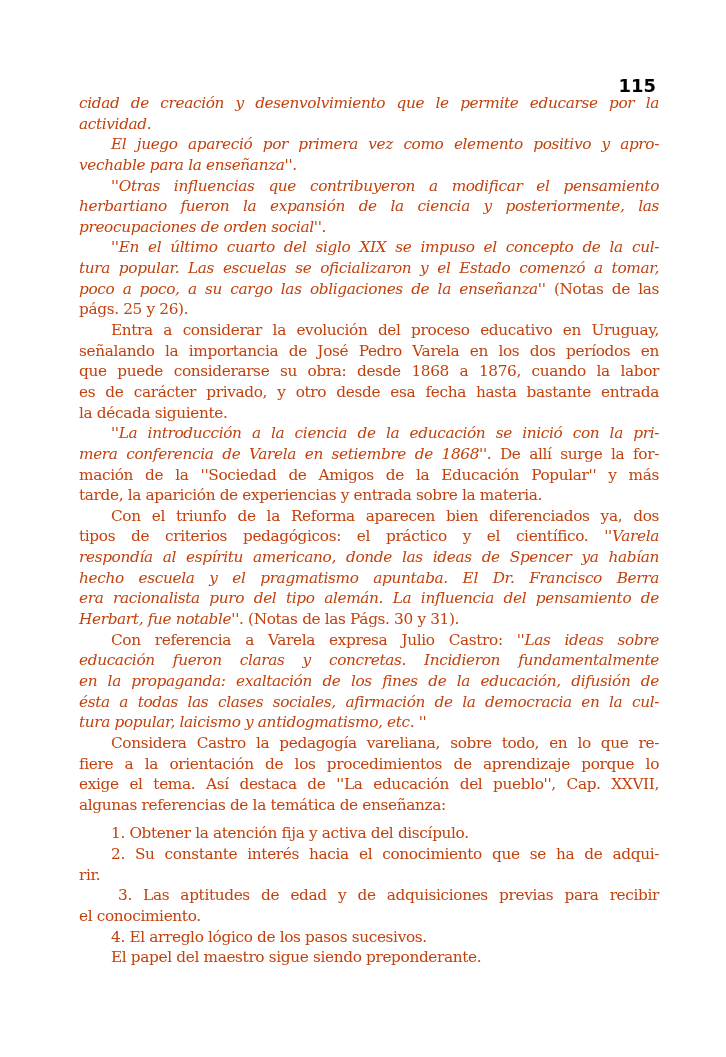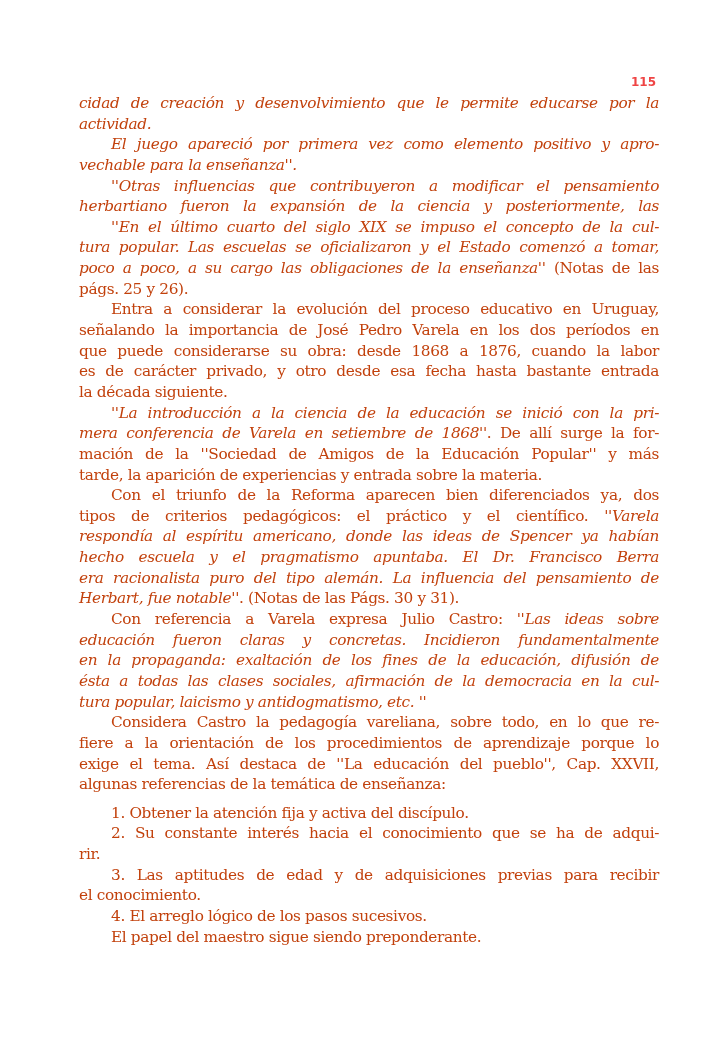--- a/index.html
+++ b/index.html
@@ -1,19 +1,19 @@
 <!DOCTYPE html>
 <html><head>
 <meta charset="utf-8">
 <style>
   html, body { margin:0; padding:0; background:#ffffff; }
   body { width:726px; height:1057px; position:relative; overflow:hidden; }
   .page-number {
     position:absolute; top:75px; right:70px;
-    font-family:"DejaVu Sans", sans-serif; font-weight:bold; font-size:12px; color:#ef4444;
+    font-family:"DejaVu Sans", sans-serif; font-weight:bold; font-size:18px; color:#000000;
   }
   .text-block {
     position:absolute; left:79px; width:580px; top:93px;
     font-family:"DejaVu Serif", serif; font-size:15.3px; color:#c2410c;
     letter-spacing:-0.35px;
   }
   .line {
     height:20.65px; line-height:20.65px; white-space:nowrap;
     text-align:justify; text-align-last:justify; overflow:visible;
   }
@@ -27,20 +27,21 @@
 <body>
 
 <div class="page-number">115</div>
 <div class="text-block" id="text-block">
     <div class="line"><span class="it" style="word-spacing: 0px;">cidad de creación y desenvolvimiento que le permite educarse por la</span></div>
     <div class="line last"><span class="it">actividad.</span></div>
     <div class="line indent"><span class="it" style="word-spacing: 0px;">El juego apareció por primera vez como elemento positivo y apro-</span></div>
     <div class="line last"><span class="it">vechable para la enseñanza''.</span></div>
     <div class="line indent"><span class="it" style="word-spacing: 0px;">''Otras influencias que contribuyeron a modificar el pensamiento</span></div>
     <div class="line"><span class="it" style="word-spacing: 0px;">herbartiano fueron la expansión de la ciencia y posteriormente, las</span></div>
+    <div class="line last"><span class="it">preocupaciones de orden social''.</span></div>
     <div class="line indent"><span class="it" style="word-spacing: 0px;">''En el último cuarto del siglo XIX se impuso el concepto de la cul-</span></div>
     <div class="line"><span class="it" style="word-spacing: 0px;">tura popular. Las escuelas se oficializaron y el Estado comenzó a tomar,</span></div>
     <div class="line"><span class="it" style="word-spacing: -0.00120192px;">poco a poco, a su cargo las obligaciones de la enseñanza'' </span><span style="word-spacing: -0.00120192px;">(Notas de las</span></div>
     <div class="line last"><span>págs. 25 y 26).</span></div>
     <div class="line indent"><span style="word-spacing: 0px;">Entra a considerar la evolución del proceso educativo en Uruguay,</span></div>
     <div class="line"><span style="word-spacing: 0px;">señalando la importancia de José Pedro Varela en los dos períodos en</span></div>
     <div class="line"><span style="word-spacing: 0px;">que puede considerarse su obra: desde 1868 a 1876, cuando la labor</span></div>
     <div class="line"><span style="word-spacing: 0px;">es de carácter privado, y otro desde esa fecha hasta bastante entrada</span></div>
     <div class="line last"><span>la década siguiente.</span></div>
     <div class="line indent"><span class="it" style="word-spacing: 0px;">''La introducción a la ciencia de la educación se inició con la pri-</span></div>
@@ -59,17 +60,17 @@
     <div class="line"><span class="it" style="word-spacing: 0px;">ésta a todas las clases sociales, afirmación de la democracia en la cul-</span></div>
     <div class="line last"><span class="it">tura popular, laicismo y antidogmatismo, etc. ''</span></div>
     <div class="line indent"><span style="word-spacing: 0px;">Considera Castro la pedagogía vareliana, sobre todo, en lo que re-</span></div>
     <div class="line"><span style="word-spacing: 0px;">fiere a la orientación de los procedimientos de aprendizaje porque lo</span></div>
     <div class="line"><span style="word-spacing: 0px;">exige el tema. Así destaca de ''La educación del pueblo'', Cap. XXVII,</span></div>
     <div class="line last"><span>algunas referencias de la temática de enseñanza:</span></div>
     <div class="gap"></div>
     <div class="line indent last"><span>1. Obtener la atención fija y activa del discípulo.</span></div>
     <div class="line indent"><span style="word-spacing: 0px;">2. Su constante interés hacia el conocimiento que se ha de adqui-</span></div>
     <div class="line last"><span>rir.</span></div>
-    <div class="line indent"><span style="word-spacing: 0px;">3. Las aptitudes de edad y de adquisiciones previas para recibir</span></div>
+    <div class="line indent"><span style="word-spacing: 0px; margin-left: 7px;">3. Las aptitudes de edad y de adquisiciones previas para recibir</span></div>
     <div class="line last"><span>el conocimiento.</span></div>
     <div class="line indent last"><span>4. El arreglo lógico de los pasos sucesivos.</span></div>
     <div class="line indent last"><span>El papel del maestro sigue siendo preponderante.</span></div>
   </div>
 
 </body></html>

